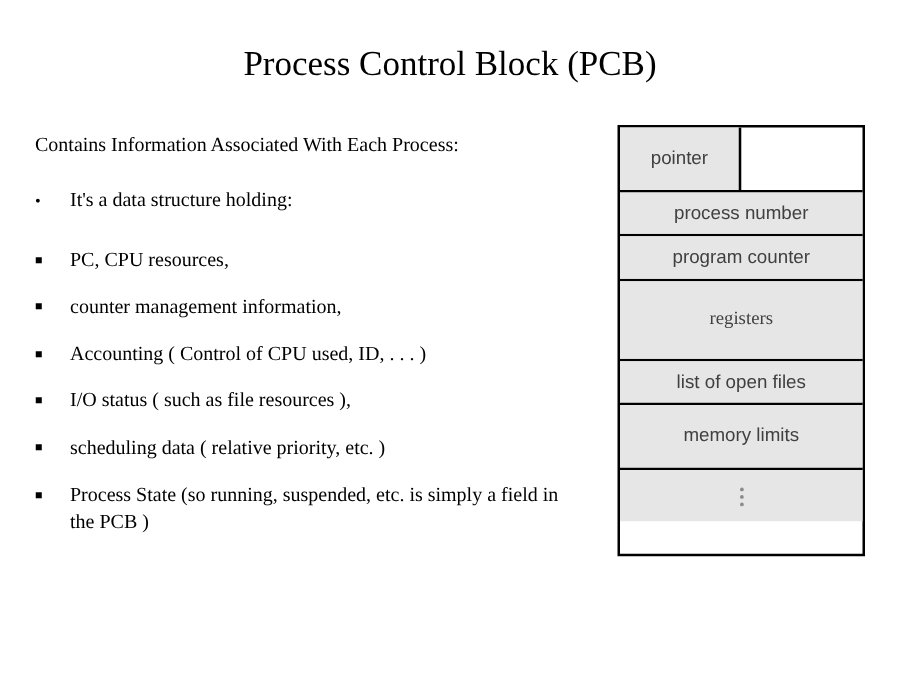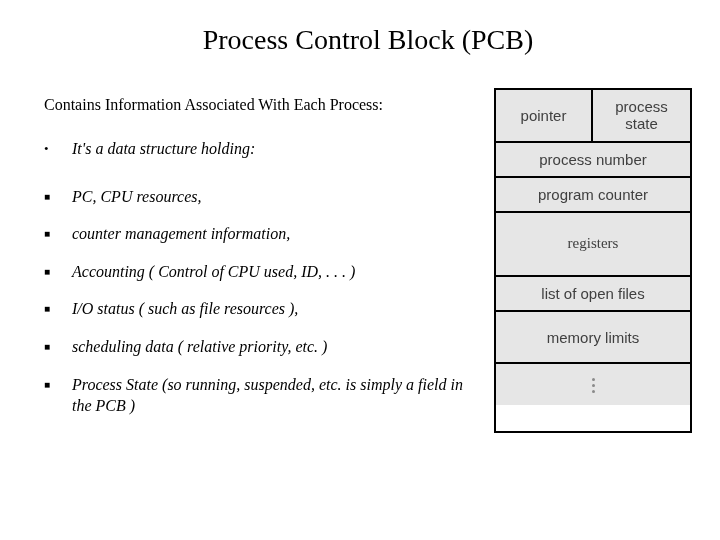--- a/index.html
+++ b/index.html
@@ -9,23 +9,22 @@
     }
     body {
       width: 720px;
       height: 540px;
       background: #ffffff;
       font-family: "Times New Roman", Times, serif;
       color: #000000;
       position: relative;
     }
     .slide {
-      padding: 16px 28px;
+      padding: 28px 28px;
       height: 100%;
-      margin-left: 16px;
     }
     .title {
       font-size: 28px;
       font-weight: 400;
       text-align: center;
       margin-top: 8px;
       margin-bottom: 40px;
       padding-left: 100px;
       padding-right: 100px;
     }
@@ -53,21 +52,20 @@
       flex-shrink: 0;
       font-size: 13px;
       padding-top: 2px;
     }
     .bullet-item.square .bullet {
       font-size: 10px;
       padding-top: 4px;
     }
     .bullet-text {
       flex: 1;
-      font-style: italic;
     }
     .first-item {
       margin-bottom: 26px;
     }
     .diagram {
       width: 198px;
       flex-shrink: 0;
       border: 2px solid #000;
       font-family: Arial, Helvetica, sans-serif;
       font-size: 15px;
@@ -156,21 +154,20 @@
       </div>
       <div class="bullet-item square">
         <span class="bullet">■</span>
         <span class="bullet-text">Process State (so running, suspended, etc. is simply a field in the PCB )</span>
       </div>
     </div>
 
     <div class="diagram">
       <div class="row split">
         <div class="cell-l">pointer</div>
-        <div class="cell-r">process state</div>
       </div>
       <div class="row">
         <div class="full h-sm">process number</div>
       </div>
       <div class="row">
         <div class="full h-sm">program counter</div>
       </div>
       <div class="row">
         <div class="full h-reg">registers</div>
       </div>

